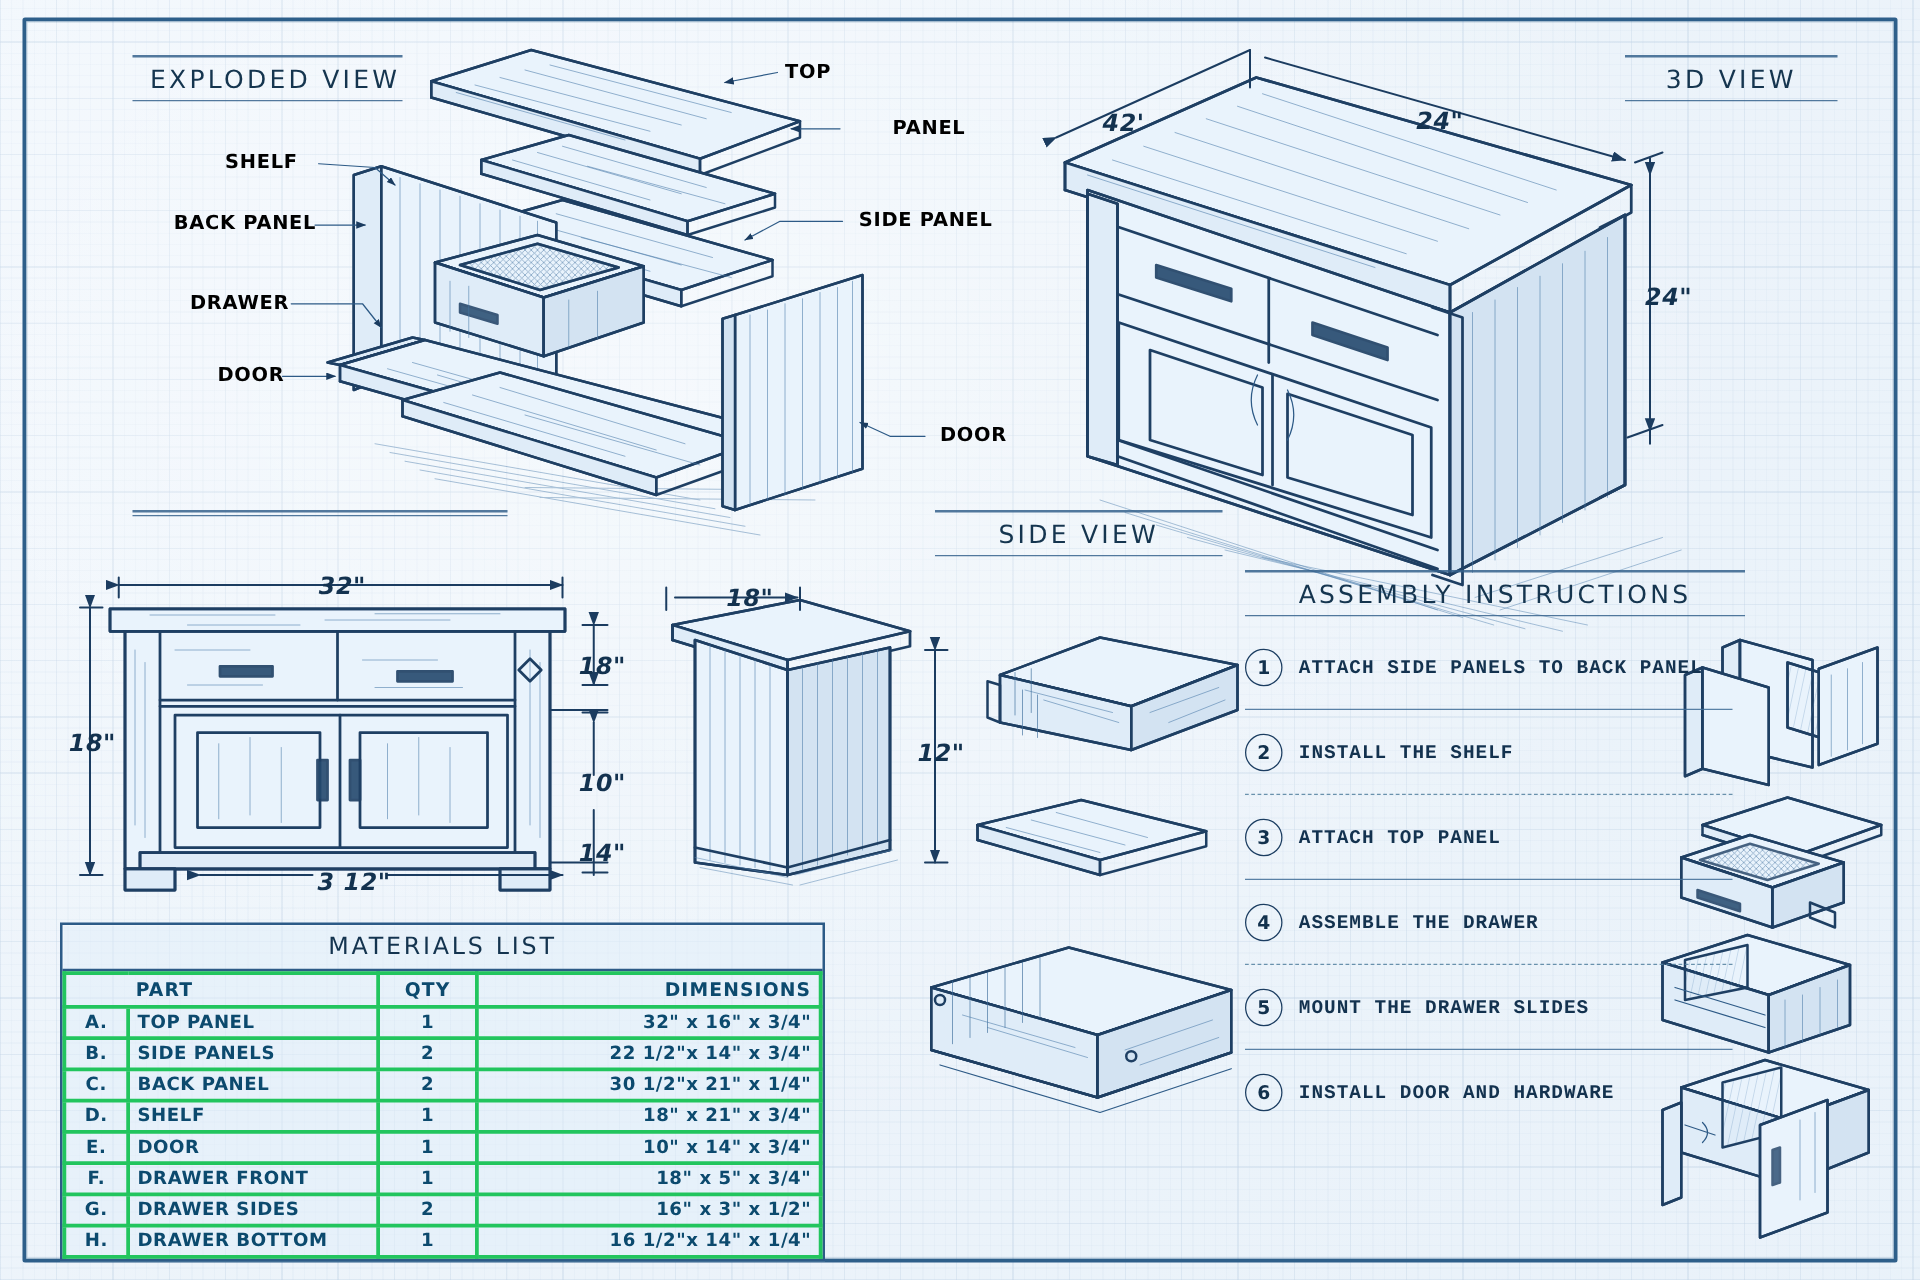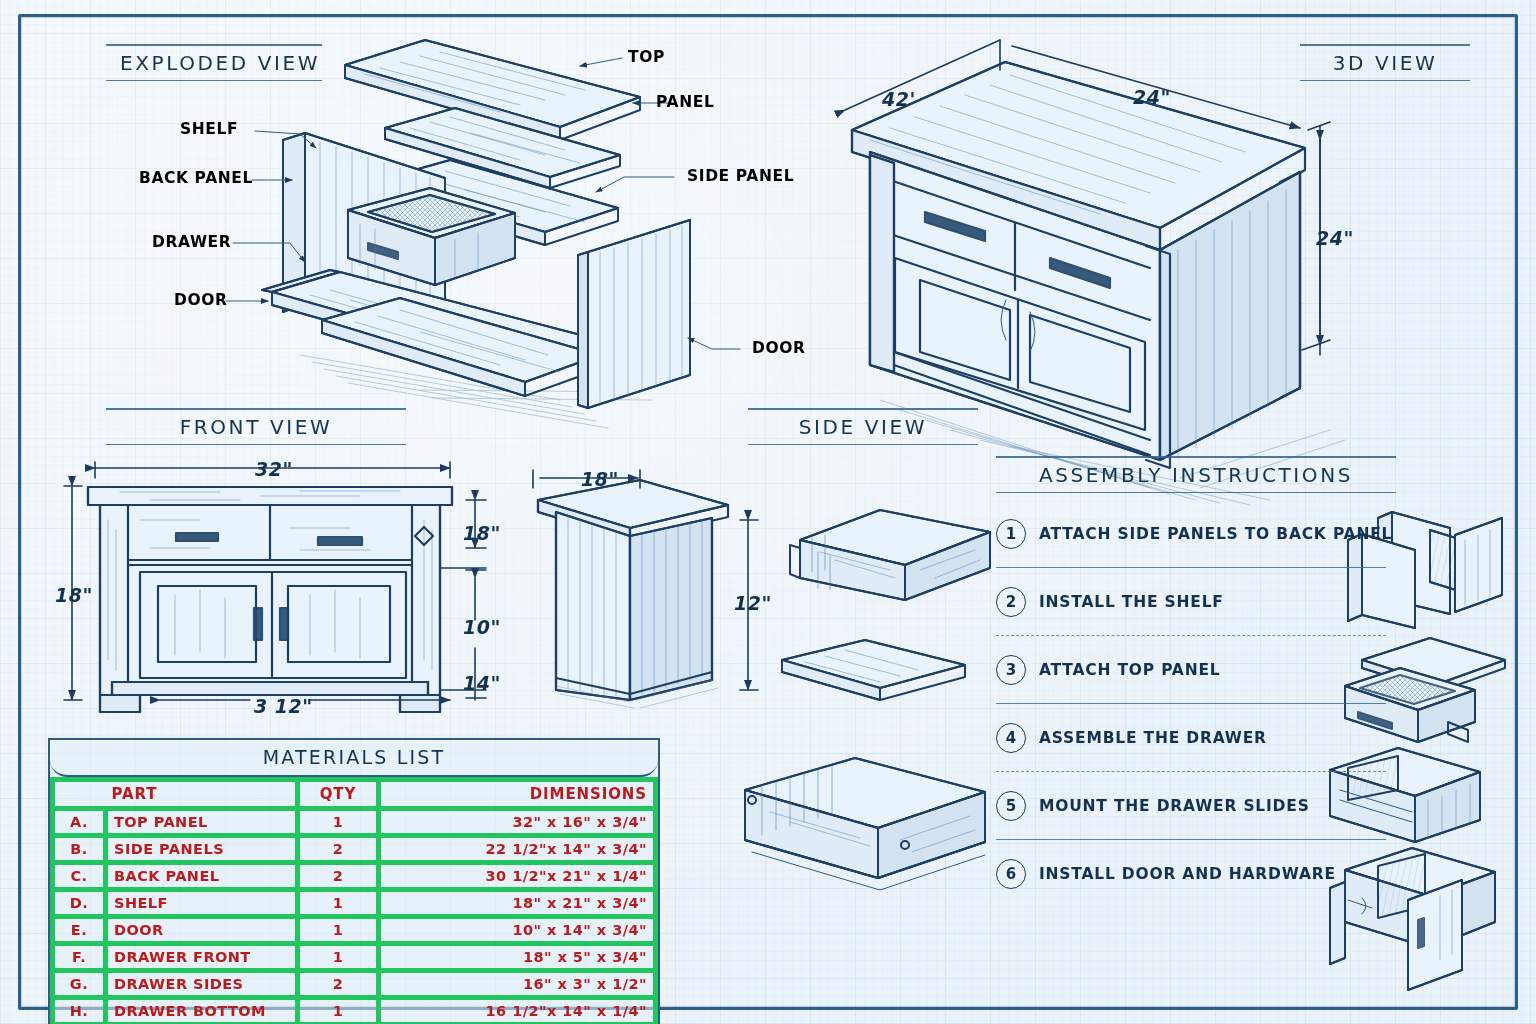--- a/index.html
+++ b/index.html
@@ -64,46 +64,46 @@
   .sect .r2{margin-top:1px}
 
   
   #mat{
     position:absolute;left:48px;top:738px;width:608px;
     border:2px solid #2d5b87;background:rgba(226,238,250,.55);
     box-shadow:0 0 0 1px rgba(255,255,255,.4) inset;
   }
   #mat .cap{
     text-align:center;font-size:19px;letter-spacing:2.2px;
-    color:#14344f;padding:6px 0 7px;border-bottom:2px solid #2d5b87;border-radius:17px;
+    color:#14344f;padding:6px 0 7px;border-bottom:2px solid #2d5b87;
   }
   #mat table{border-collapse:collapse;width:100%;}
   #mat th,#mat td{
-    border:5px solid #22c55e;color:#b91c1c;
+    border:3px solid #22c55e;color:#0c4a6e;
     font-size:14.5px;letter-spacing:.45px;padding:3px 6px;font-weight:600;
   }
   #mat th{font-size:15px;letter-spacing:.9px;font-weight:700;text-align:left;}
   #mat .c-id{width:36px;text-align:center;}
   #mat .c-part{text-align:left;}
   #mat .c-qty{width:64px;text-align:center;}
   #mat .c-dim{width:256px;text-align:right;padding-left:10px;}
   #mat thead th.h-part{border-right:none;}
   #mat thead th.h-gap{border-left:none;}
 
   
   #asm{position:absolute;left:996px;top:500px;width:390px;}
   .step{display:flex;align-items:center;height:67px;position:relative;}
   .step .num{
     width:28px;height:28px;border:1.6px solid #1b3d61;border-radius:50%;
     display:flex;align-items:center;justify-content:center;
     font-size:15px;font-weight:700;color:#12314d;flex:0 0 auto;
   }
   .step .txt{
     margin-left:13px;font-size:15.5px;letter-spacing:.8px;
-    color:#13324f;font-weight:600;white-space:nowrap;
+    color:#13324f;font-weight:600;white-space:nowrap;font-family:Liberation Mono, monospace;
   }
   .rule{height:0;border-top:1px dashed #53819f;opacity:.85;}
   .rule.solid{border-top:1px solid #3f6c97;}
 </style>
 </head>
 <body>
 
 <div id="sheet"></div>
 <div id="frame"></div>
 
@@ -466,36 +466,35 @@
     <div class="t">EXPLODED VIEW</div>
     <div class="r2"></div>
 </div>
 <div class="sect" style="left:1300px;top:44px;width:170px;">
   <div class="r1"></div>
     <div class="t">3D VIEW</div>
     <div class="r2"></div>
 </div>
 <div class="sect" style="left:106px;top:408px;width:300px;">
   <div class="r1"></div>
-    <div class="t">FRONT VIEW</div>
     <div class="r2"></div>
 </div>
 <div class="sect" style="left:748px;top:408px;width:230px;">
   <div class="r1"></div>
     <div class="t">SIDE VIEW</div>
     <div class="r2"></div>
 </div>
 <div class="sect" style="left:996px;top:456px;width:400px;">
   <div class="r1"></div>
     <div class="t">ASSEMBLY INSTRUCTIONS</div>
     <div class="r2"></div>
 </div>
 
 <div class="lbl" style="left:628px;top:48px;">TOP</div>
-<div class="lbl" style="left:656px;top:93px;">PANEL</div>
+<div class="lbl" style="left:714px;top:93px;">PANEL</div>
 <div class="lbl" style="left:180px;top:120px;">SHELF</div>
 <div class="lbl" style="left:139px;top:169px;">BACK PANEL</div>
 <div class="lbl" style="left:687px;top:167px;">SIDE PANEL</div>
 <div class="lbl" style="left:152px;top:233px;">DRAWER</div>
 <div class="lbl" style="left:174px;top:291px;">DOOR</div>
 <div class="lbl" style="left:752px;top:339px;">DOOR</div>
 
 <div class="dimtxt" style="left:882px;top:88px;">42'</div>
 <div class="dimtxt" style="left:1133px;top:86px;">24"</div>
 <div class="dimtxt" style="left:1316px;top:227px;">24"</div>

